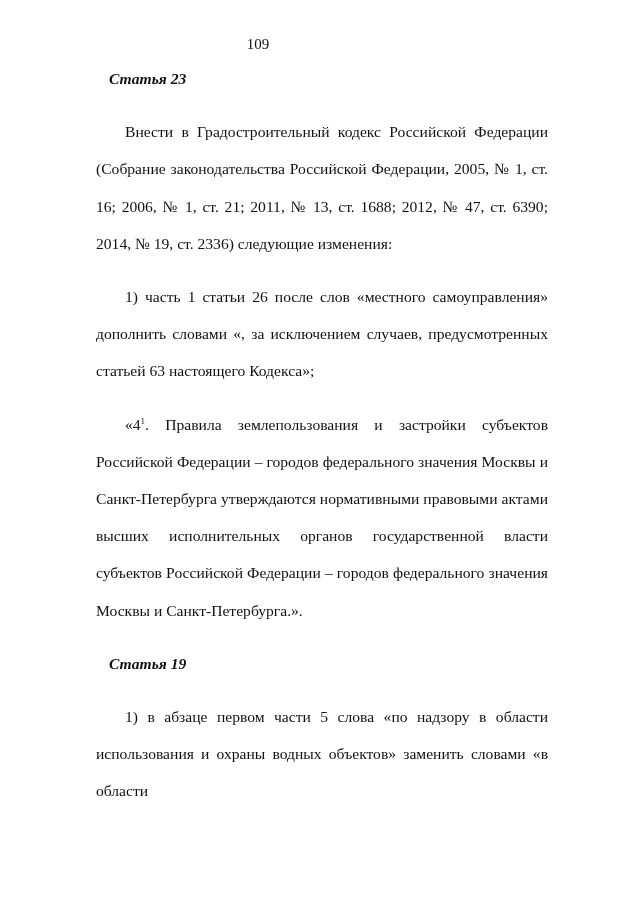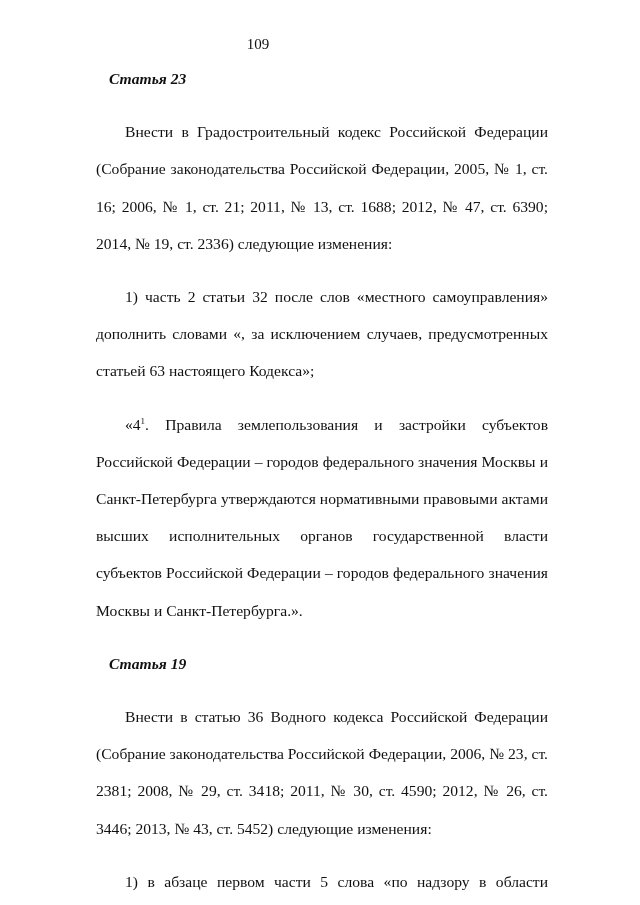--- a/index.html
+++ b/index.html
@@ -27,19 +27,18 @@
   sup { font-size: 9px; line-height: 0; vertical-align: 6px; }
 </style>
 </head>
 <body>
 
 <div class="page-number">109</div>
 
 <div class="content">
   <p class="heading" style="margin-top:0;">Статья 23</p>
   <p class="para">Внести в Градостроительный кодекс Российской Федерации (Собрание законодательства Российской Федерации, 2005, № 1, ст. 16; 2006, № 1, ст. 21; 2011, № 13, ст. 1688; 2012, № 47, ст. 6390; 2014, № 19, ст. 2336) следующие изменения:</p>
-  <p class="para">1) часть 2 статьи 32 после слов «местного самоуправления» дополнить словами «, за исключением случаев, предусмотренных статьей 63 настоящего Кодекса»;</p>
+  <p class="para">1) часть 1 статьи 26 после слов «местного самоуправления» дополнить словами «, за исключением случаев, предусмотренных статьей 63 настоящего Кодекса»;</p>
   <p class="para"><span>«4</span><sup>1</sup><span>. Правила землепользования и застройки субъектов Российской Федерации – городов федерального значения Москвы и Санкт-Петербурга утверждаются нормативными правовыми актами высших исполнительных органов государственной власти субъектов Российской Федерации – городов федерального значения Москвы и Санкт-Петербурга.».</span></p>
 
   <p class="heading">Статья 19</p>
-  <p class="para">Внести в статью 36 Водного кодекса Российской Федерации (Собрание законодательства Российской Федерации, 2006, № 23, ст. 2381; 2008, № 29, ст. 3418; 2011, № 30, ст. 4590; 2012, № 26, ст. 3446; 2013, № 43, ст. 5452) следующие изменения:</p>
   <p class="para justify-full">1) в абзаце первом части 5 слова «по надзору в области использования и охраны водных объектов» заменить словами «в области</p>
 </div>
 
 </body></html>

